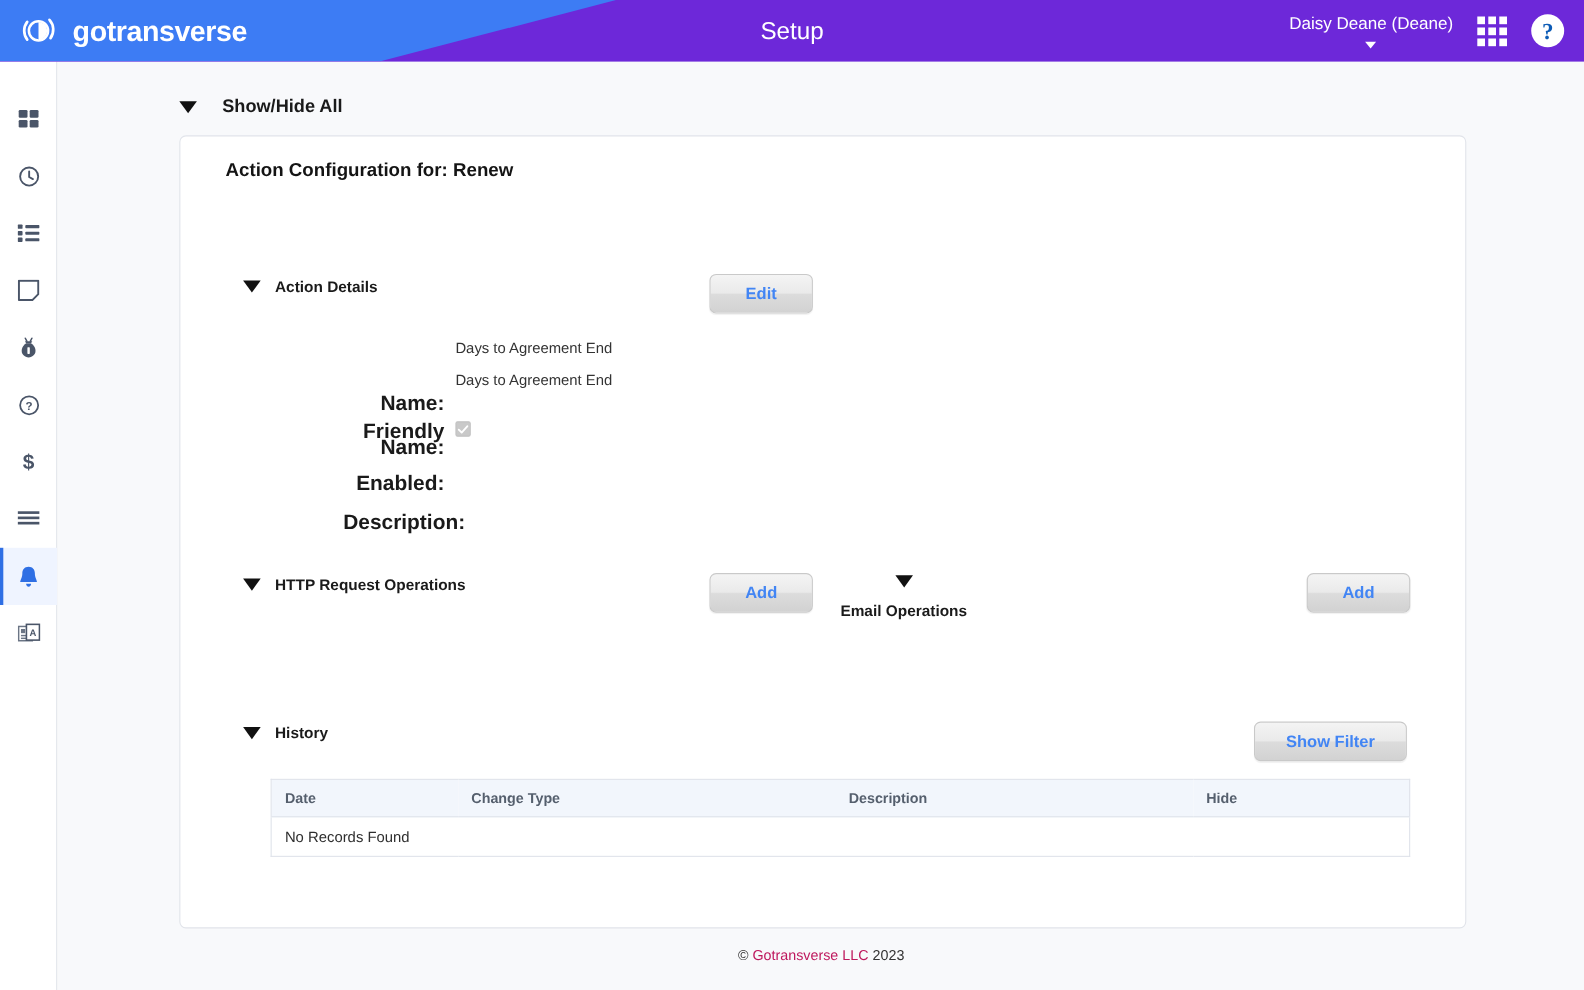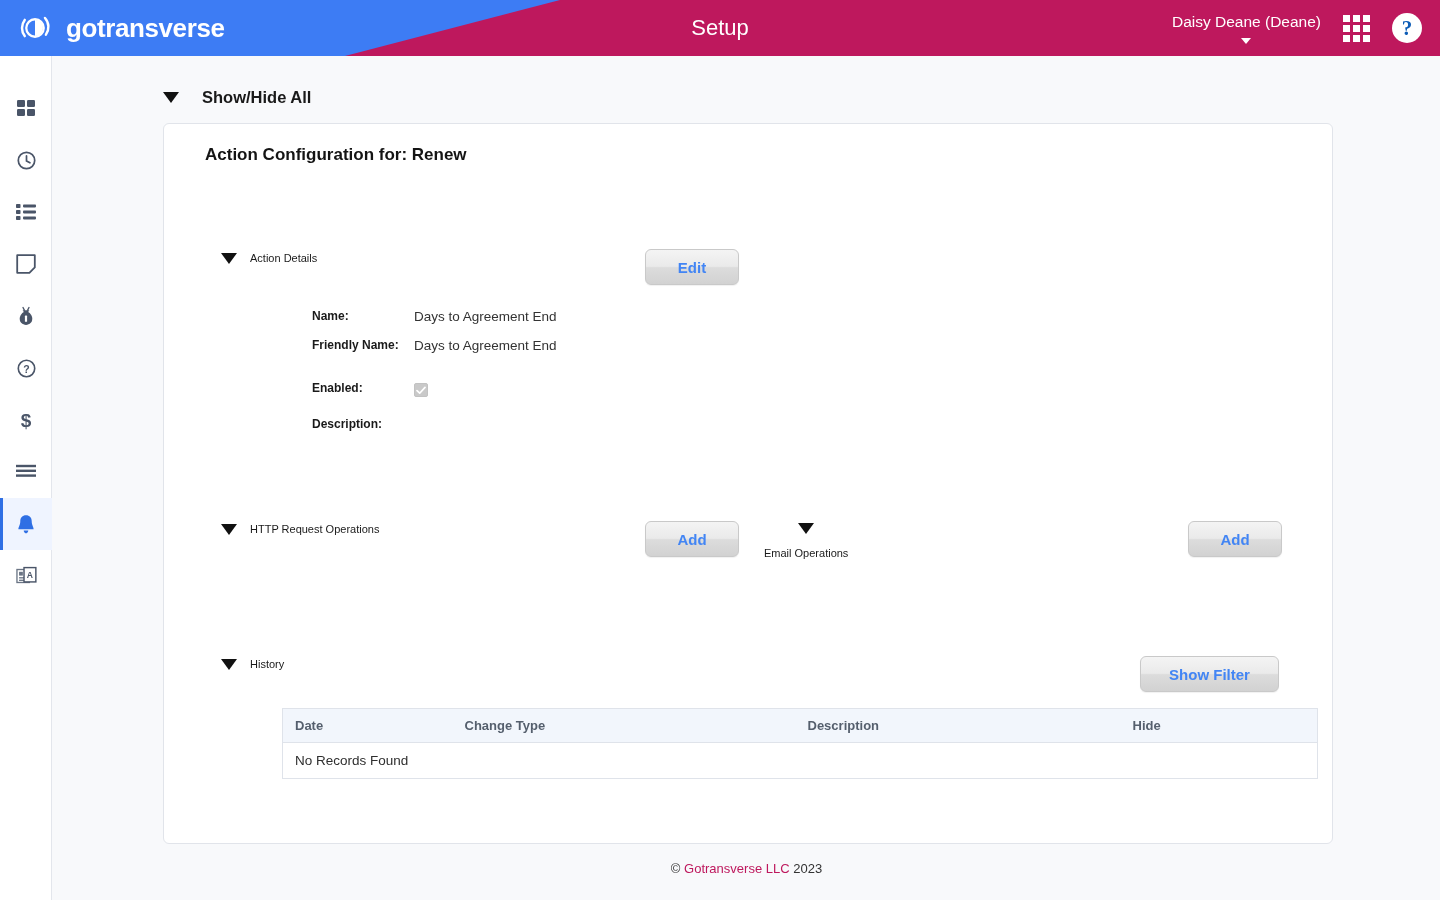--- a/index.html
+++ b/index.html
@@ -7,21 +7,21 @@
     width: 1440px; height: 900px;
     font-family: "Liberation Sans", sans-serif;
     background: #f8f9fb;
     overflow: hidden;
   }
 
   
   .topbar {
     position: absolute; top: 0; left: 0;
     width: 1440px; height: 56px;
-    background: #be185d;
+    background: #6d28d9;
     overflow: hidden;
     z-index: 20;
   }
   .topbar-diag {
     position: absolute; top: 0; left: 0;
     width: 720px; height: 56px;
     background: #3d7cf4;
     clip-path: polygon(0 0, 560px 0, 345px 56px, 0 56px);
   }
   .logo-wrap {
@@ -121,40 +121,40 @@
   }
   .card-title {
     position: absolute; left: 41px; top: 21px;
     font-size: 17px; font-weight: bold; color: #141414;
   }
 
   .section-head {
     position: absolute;
     display: flex; align-items: center; gap: 13px;
   }
-  .section-title { font-size: 11px; font-weight: normal; color: #1a1a1a; }
+  .section-title { font-size: 14px; font-weight: bold; color: #1a1a1a; }
 
   .btn {
     position: absolute;
     background: linear-gradient(to bottom, #f4f4f4 0%, #eaeaea 48%, #dcdcdc 52%, #d2d2d2 100%);
     border: 1px solid #c9c9c9;
     border-radius: 6px;
     color: #4285f4;
     font-size: 15px; font-weight: bold;
     font-family: "Liberation Sans", sans-serif;
     cursor: pointer;
     display: flex; align-items: center; justify-content: center;
     box-shadow: 0 1px 1px rgba(0,0,0,0.06);
   }
 
   
   .detail-row { position: absolute; display: flex; }
   .detail-label {
-    font-size: 12px; font-weight: bold; color: #1a1a1a;
-    width: 92px;
+    font-size: 19px; font-weight: bold; color: #1a1a1a;
+    text-align: right; width: 92px; margin-top: 48px;
   }
   .detail-value {
     font-size: 13.5px; color: #333333; margin-left: 10px;
     white-space: nowrap;
   }
   .chk {
     width: 14px; height: 14px; border-radius: 2px;
     background: #c9c9c9; border: 1px solid #c2c2c2;
     display: inline-flex; align-items: center; justify-content: center;
     margin-left: 10px; margin-top: 2px;
@@ -364,21 +364,21 @@
       <span class="section-title">Email Operations</span>
     </div>
     <div class="btn" style="left:1024px; top:397px; width:94px; height:36px;">Add</div>
 
     <div class="section-head" style="left:57px; top:534px;">
       <span class="tri"></span>
       <span class="section-title">History</span>
     </div>
     <div class="btn" style="left:976px; top:532px; width:139px; height:36px;">Show Filter</div>
 
-    <table class="tbl" style="left:82px; top:584px; width:1036px;margin-left:36px;">
+    <table class="tbl" style="left:82px; top:584px; width:1036px;">
       <thead>
         <tr>
           <th style="width:170px;">Date</th>
           <th style="width:343px;">Change Type</th>
           <th style="width:325px;">Description</th>
           <th>Hide</th>
         </tr>
       </thead>
       <tbody>
         <tr>

